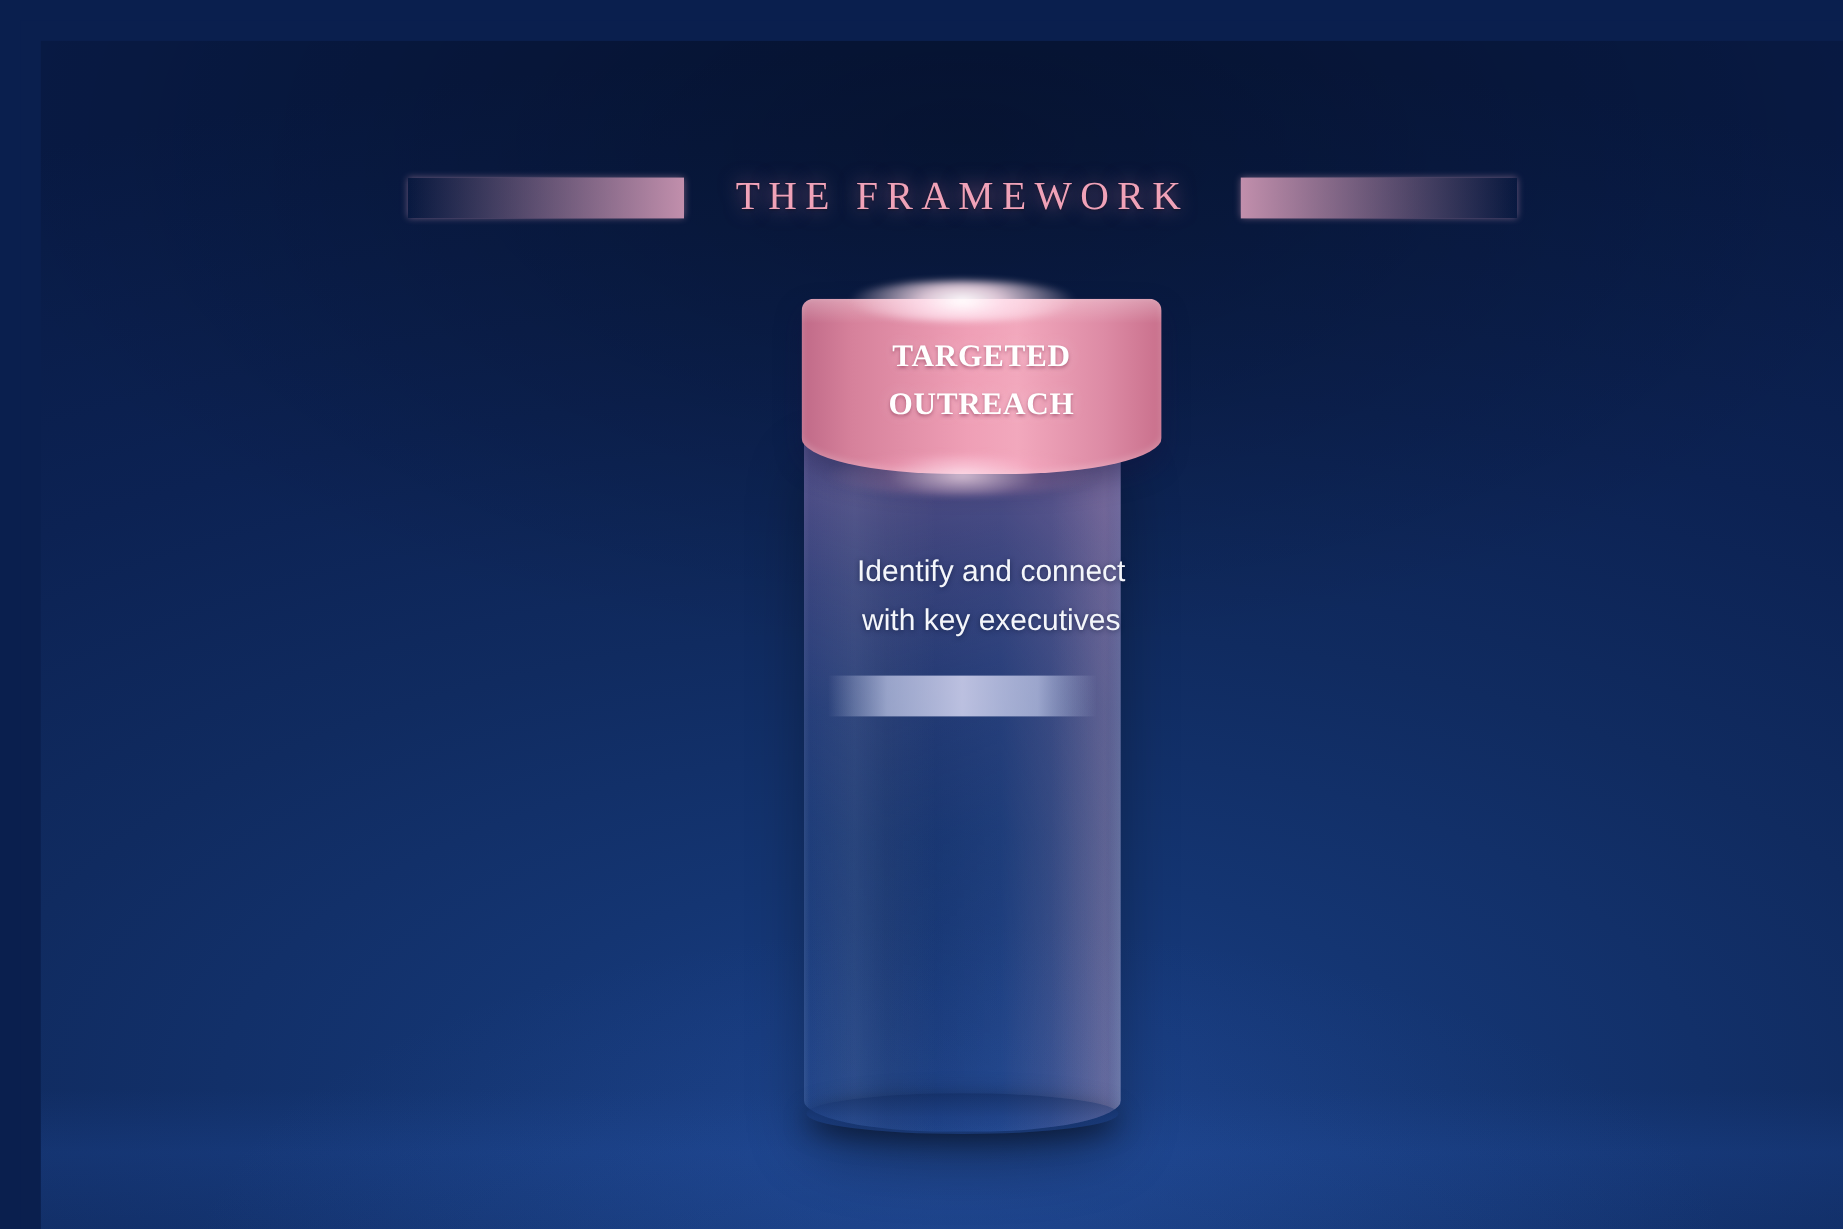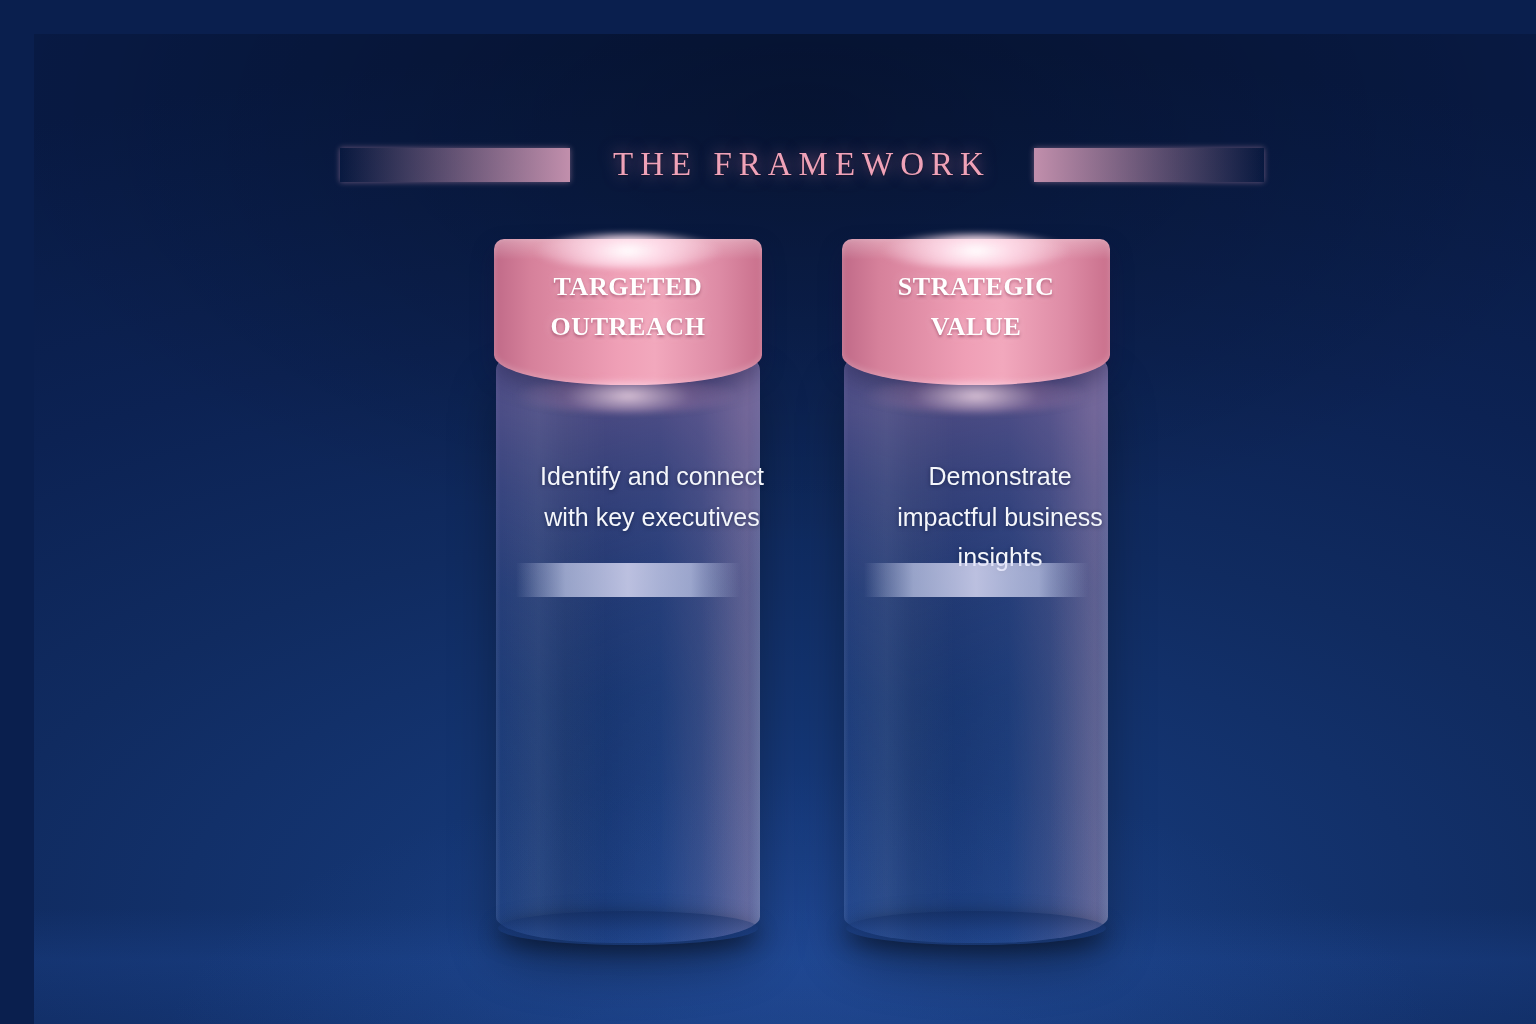--- a/index.html
+++ b/index.html
@@ -122,22 +122,22 @@
     width:260px; height:34px;
     border-radius:50%;
     background:linear-gradient(180deg, rgba(14,36,82,0.55) 0%, rgba(26,58,124,0.35) 60%, rgba(36,76,150,0.18) 100%);
     box-shadow:0 6px 22px rgba(0,0,0,0.45);
     pointer-events:none;
   }
 
   
   .card-header {
     position:absolute;
-    top:0; left:0;
-    width:268px; height:146px;
+    top:10px; left:0;
+    width:300px; height:146px;
     border-radius:10px 10px 130px 130px / 10px 10px 30px 30px;
     background:
       linear-gradient(180deg,
         rgba(255,255,255,0.28) 0%,
         rgba(255,255,255,0.00) 14%),
       linear-gradient(90deg,
         #c06a88 0%,
         #d6819b 14%,
         #ef9fb6 46%,
         #f2a8bd 60%,
@@ -238,26 +238,15 @@
       <div class="card-header">
         <span class="card-title">TARGETED OUTREACH</span>
       </div>
       <div class="header-glint"></div>
       <div class="header-underglow"></div>
       <div class="card-desc">Identify and connect with key executives</div>
       <div class="card-divider"></div>
     </div>
 
 
-    <div class="card">
-      <div class="card-body"></div>
-      <div class="card-base"></div>
-      <div class="card-header">
-        <span class="card-title">STRATEGIC VALUE</span>
-      </div>
-      <div class="header-glint"></div>
-      <div class="header-underglow"></div>
-      <div class="card-desc">Demonstrate impactful business insights</div>
-      <div class="card-divider"></div>
-    </div>
 
   </div>
 </div>
 
 </body></html>

